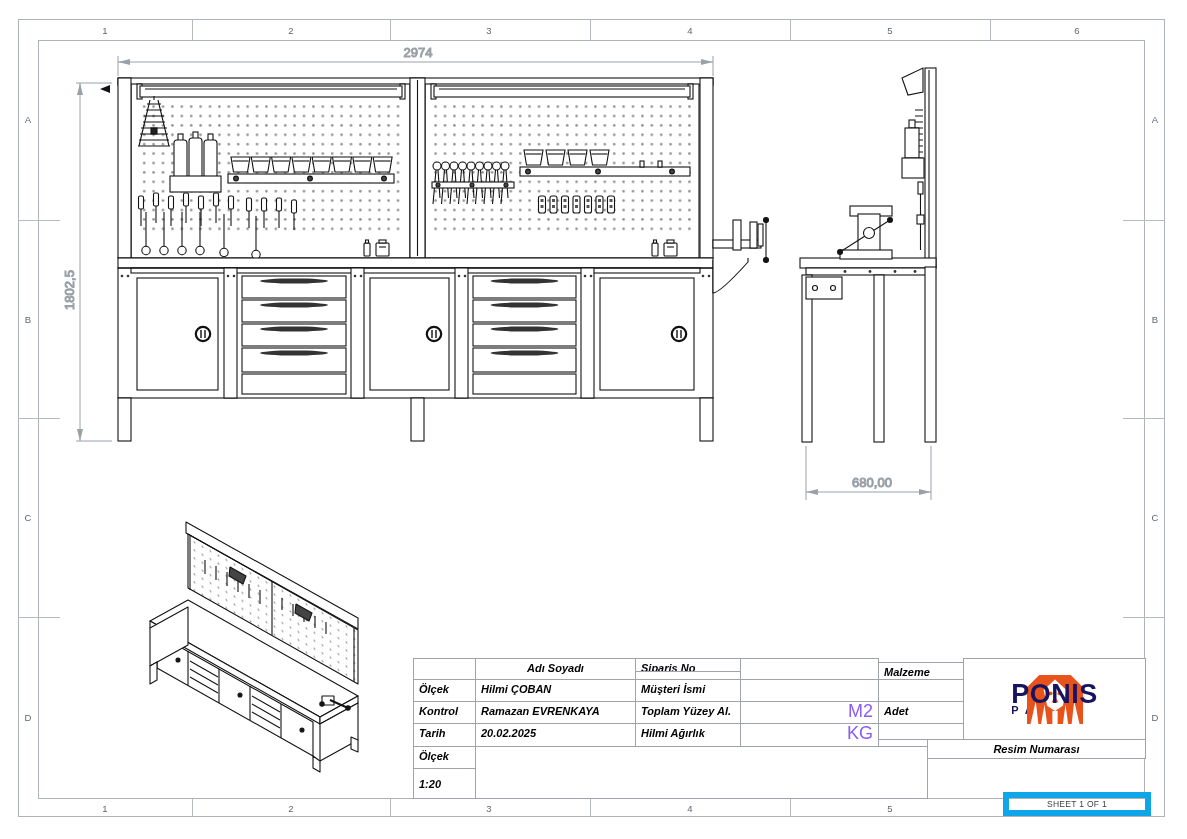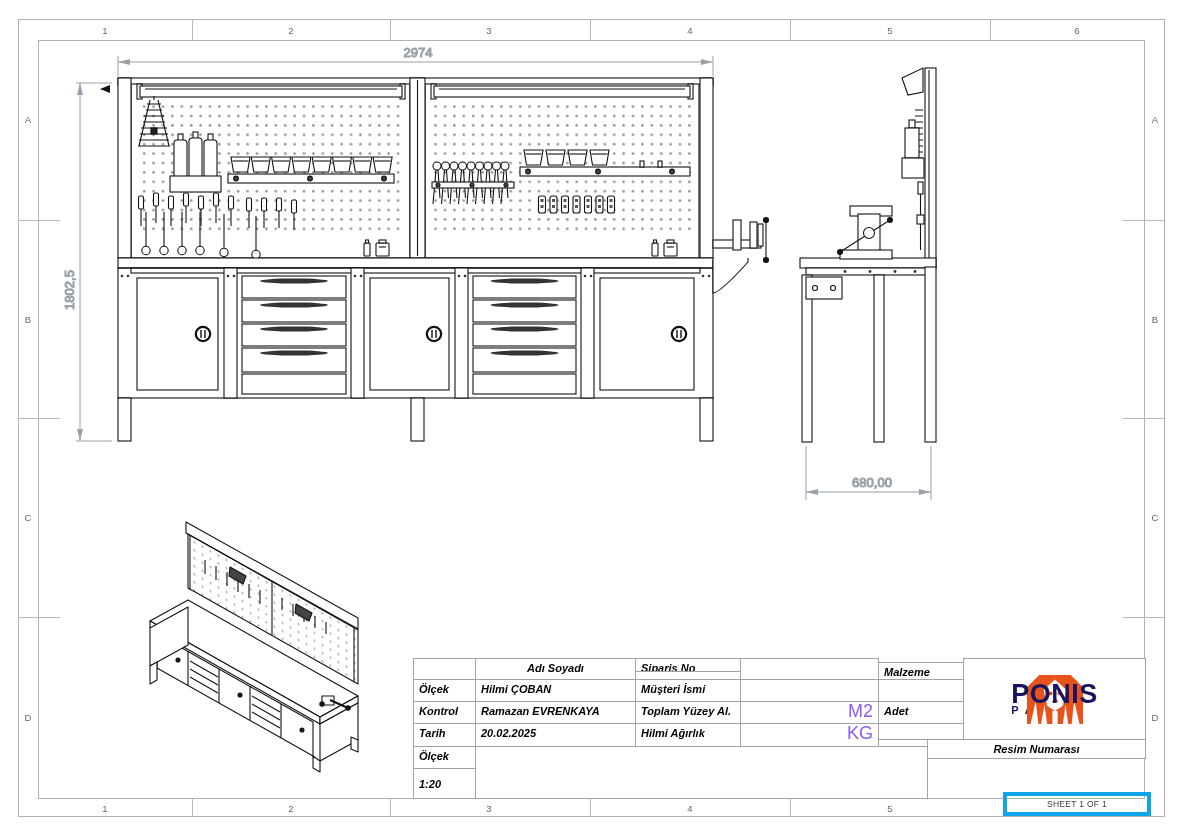--- a/index.html
+++ b/index.html
@@ -17,21 +17,21 @@
   .tblock{position:absolute;left:413px;top:658px;width:733px;height:141px;}
   .cell{position:absolute;border:1px solid #9fa4ab;box-sizing:border-box;
         font-style:italic;font-weight:bold;font-size:11px;color:#000;
         padding:3px 5px;white-space:nowrap;overflow:hidden;background:#fff;}
   .cell.center{text-align:center;}
   .cell .unit{float:right;font-style:normal;font-weight:400;font-size:18px;color:#8b5cf6;line-height:13px;}
   .logo-cell{display:flex;align-items:center;justify-content:center;gap:8px;padding:2px;}
   .brand{font-style:normal;color:#191460;font-weight:bold;font-size:27px;letter-spacing:0.5px;line-height:22px;transform:scaleY(1.02);}
   .brand-sub{font-style:normal;color:#191460;font-weight:bold;font-size:11px;letter-spacing:7px;line-height:11px;}
   .sheetbox{position:absolute;left:1003px;top:792px;width:148px;height:24px;
-            border:4px solid #0ea5e9;box-sizing:border-box;display:flex;align-items:center;
+            border:6px solid #0ea5e9;box-sizing:border-box;display:flex;align-items:center;
             justify-content:center;font-size:8.5px;color:#3c4248;letter-spacing:.3px;}
   svg{position:absolute;}
   svg text{font-family:"Liberation Sans",sans-serif;}
   .t{stroke:#131313;fill:#fff;stroke-width:1.1;}
   .tl{stroke:#131313;fill:none;stroke-width:1.1;}
   .dim{stroke:#9aa1a8;stroke-width:1;fill:none;}
   .dimtxt{fill:#8d939c;font-size:13px;}
 </style>
 </head>
 <body>

